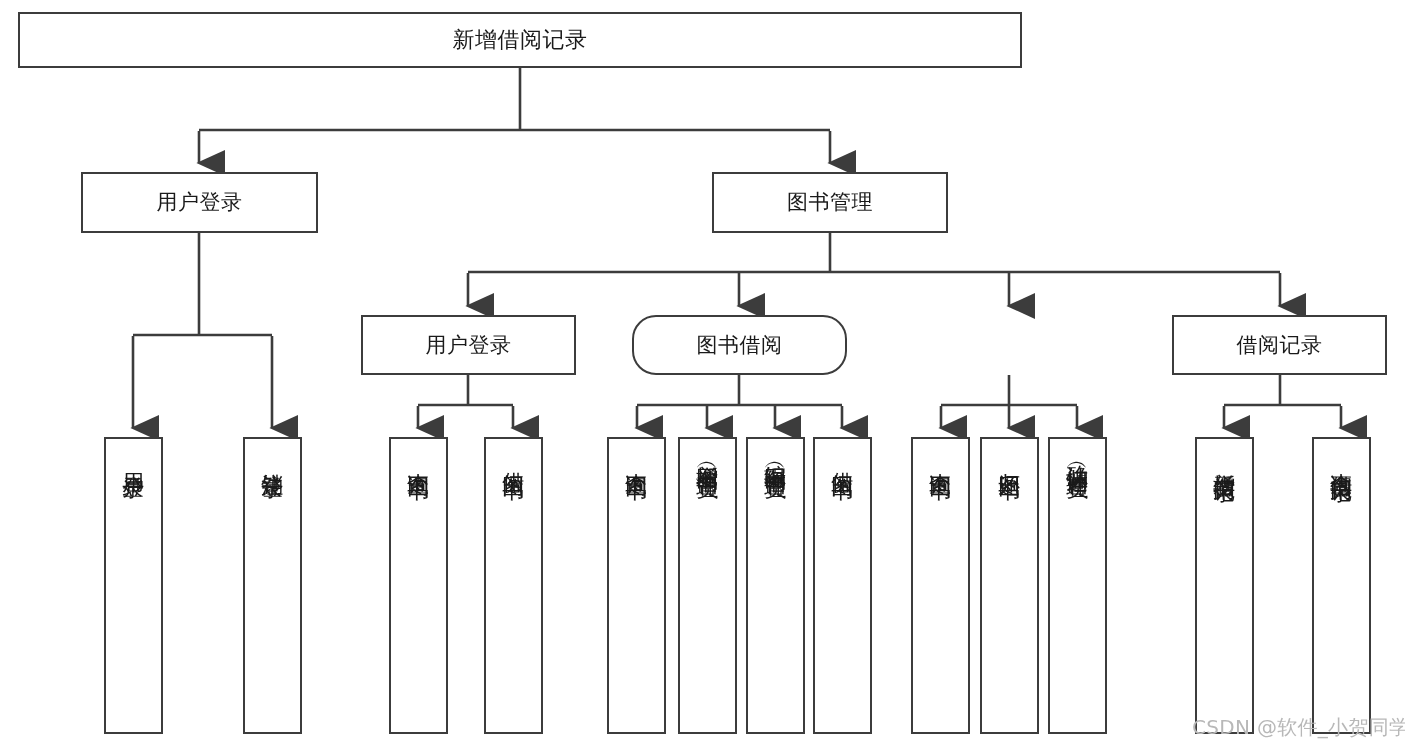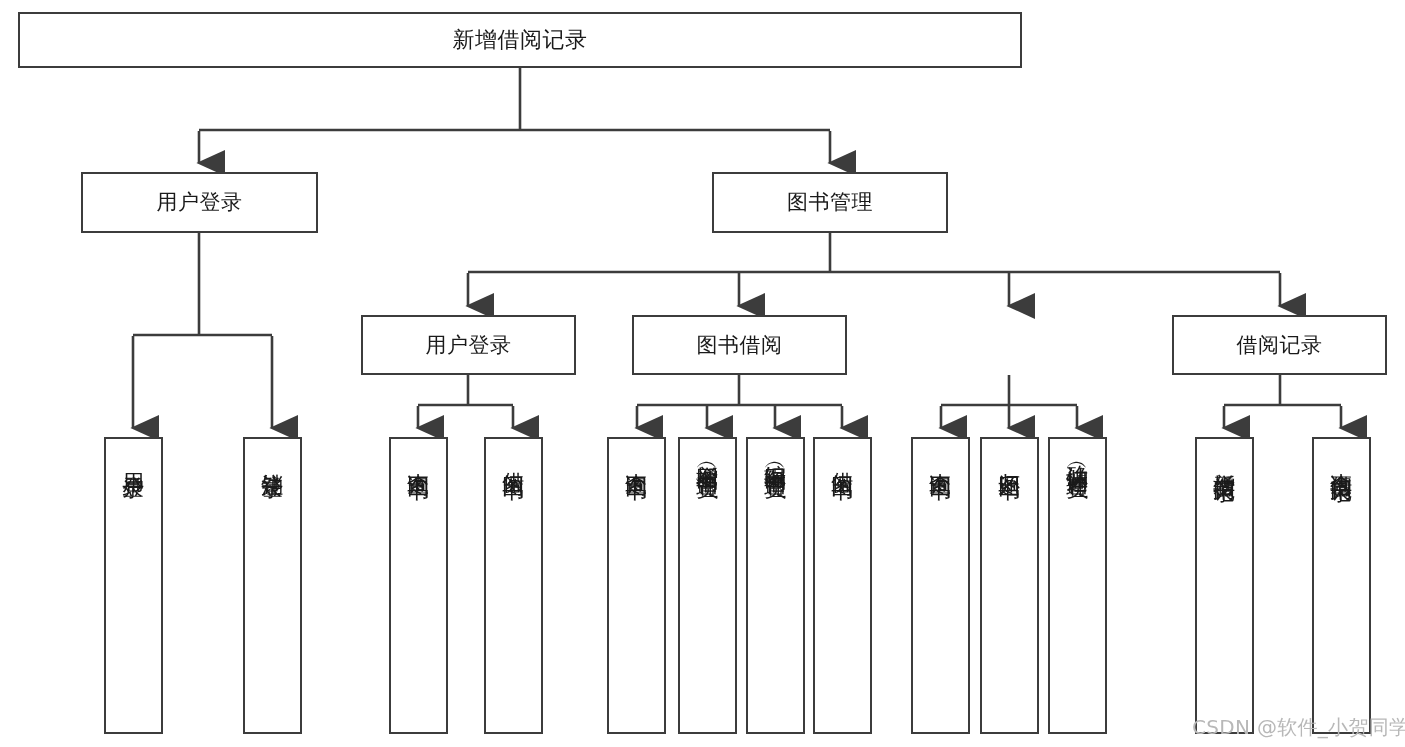--- a/index.html
+++ b/index.html
@@ -139,21 +139,21 @@
   <div class="node h" style="left:81px; top:172px; width:237px; height:61px;">
     <span class="label">用户登录</span>
   </div>
   <div class="node h" style="left:712px; top:172px; width:236px; height:61px;">
     <span class="label">图书管理</span>
   </div>
 
   <div class="node h" style="left:361px; top:315px; width:215px; height:60px;">
     <span class="label">用户登录</span>
   </div>
-  <div class="node h" style="left:632px; top:315px; width:215px; height:60px;">
+  <div class="node h" style="left:632px; top:315px; width:215px; height:60px;border-radius:24px;">
     <span class="label">图书借阅</span>
   </div>
   <div class="node h" style="left:1172px; top:315px; width:215px; height:60px;">
     <span class="label">借阅记录</span>
   </div>
 
   <div class="node v" style="left:104px; top:437px; width:59px; height:297px;">
     <span class="label">用户登录</span>
   </div>
   <div class="node v" style="left:243px; top:437px; width:59px; height:297px;">

